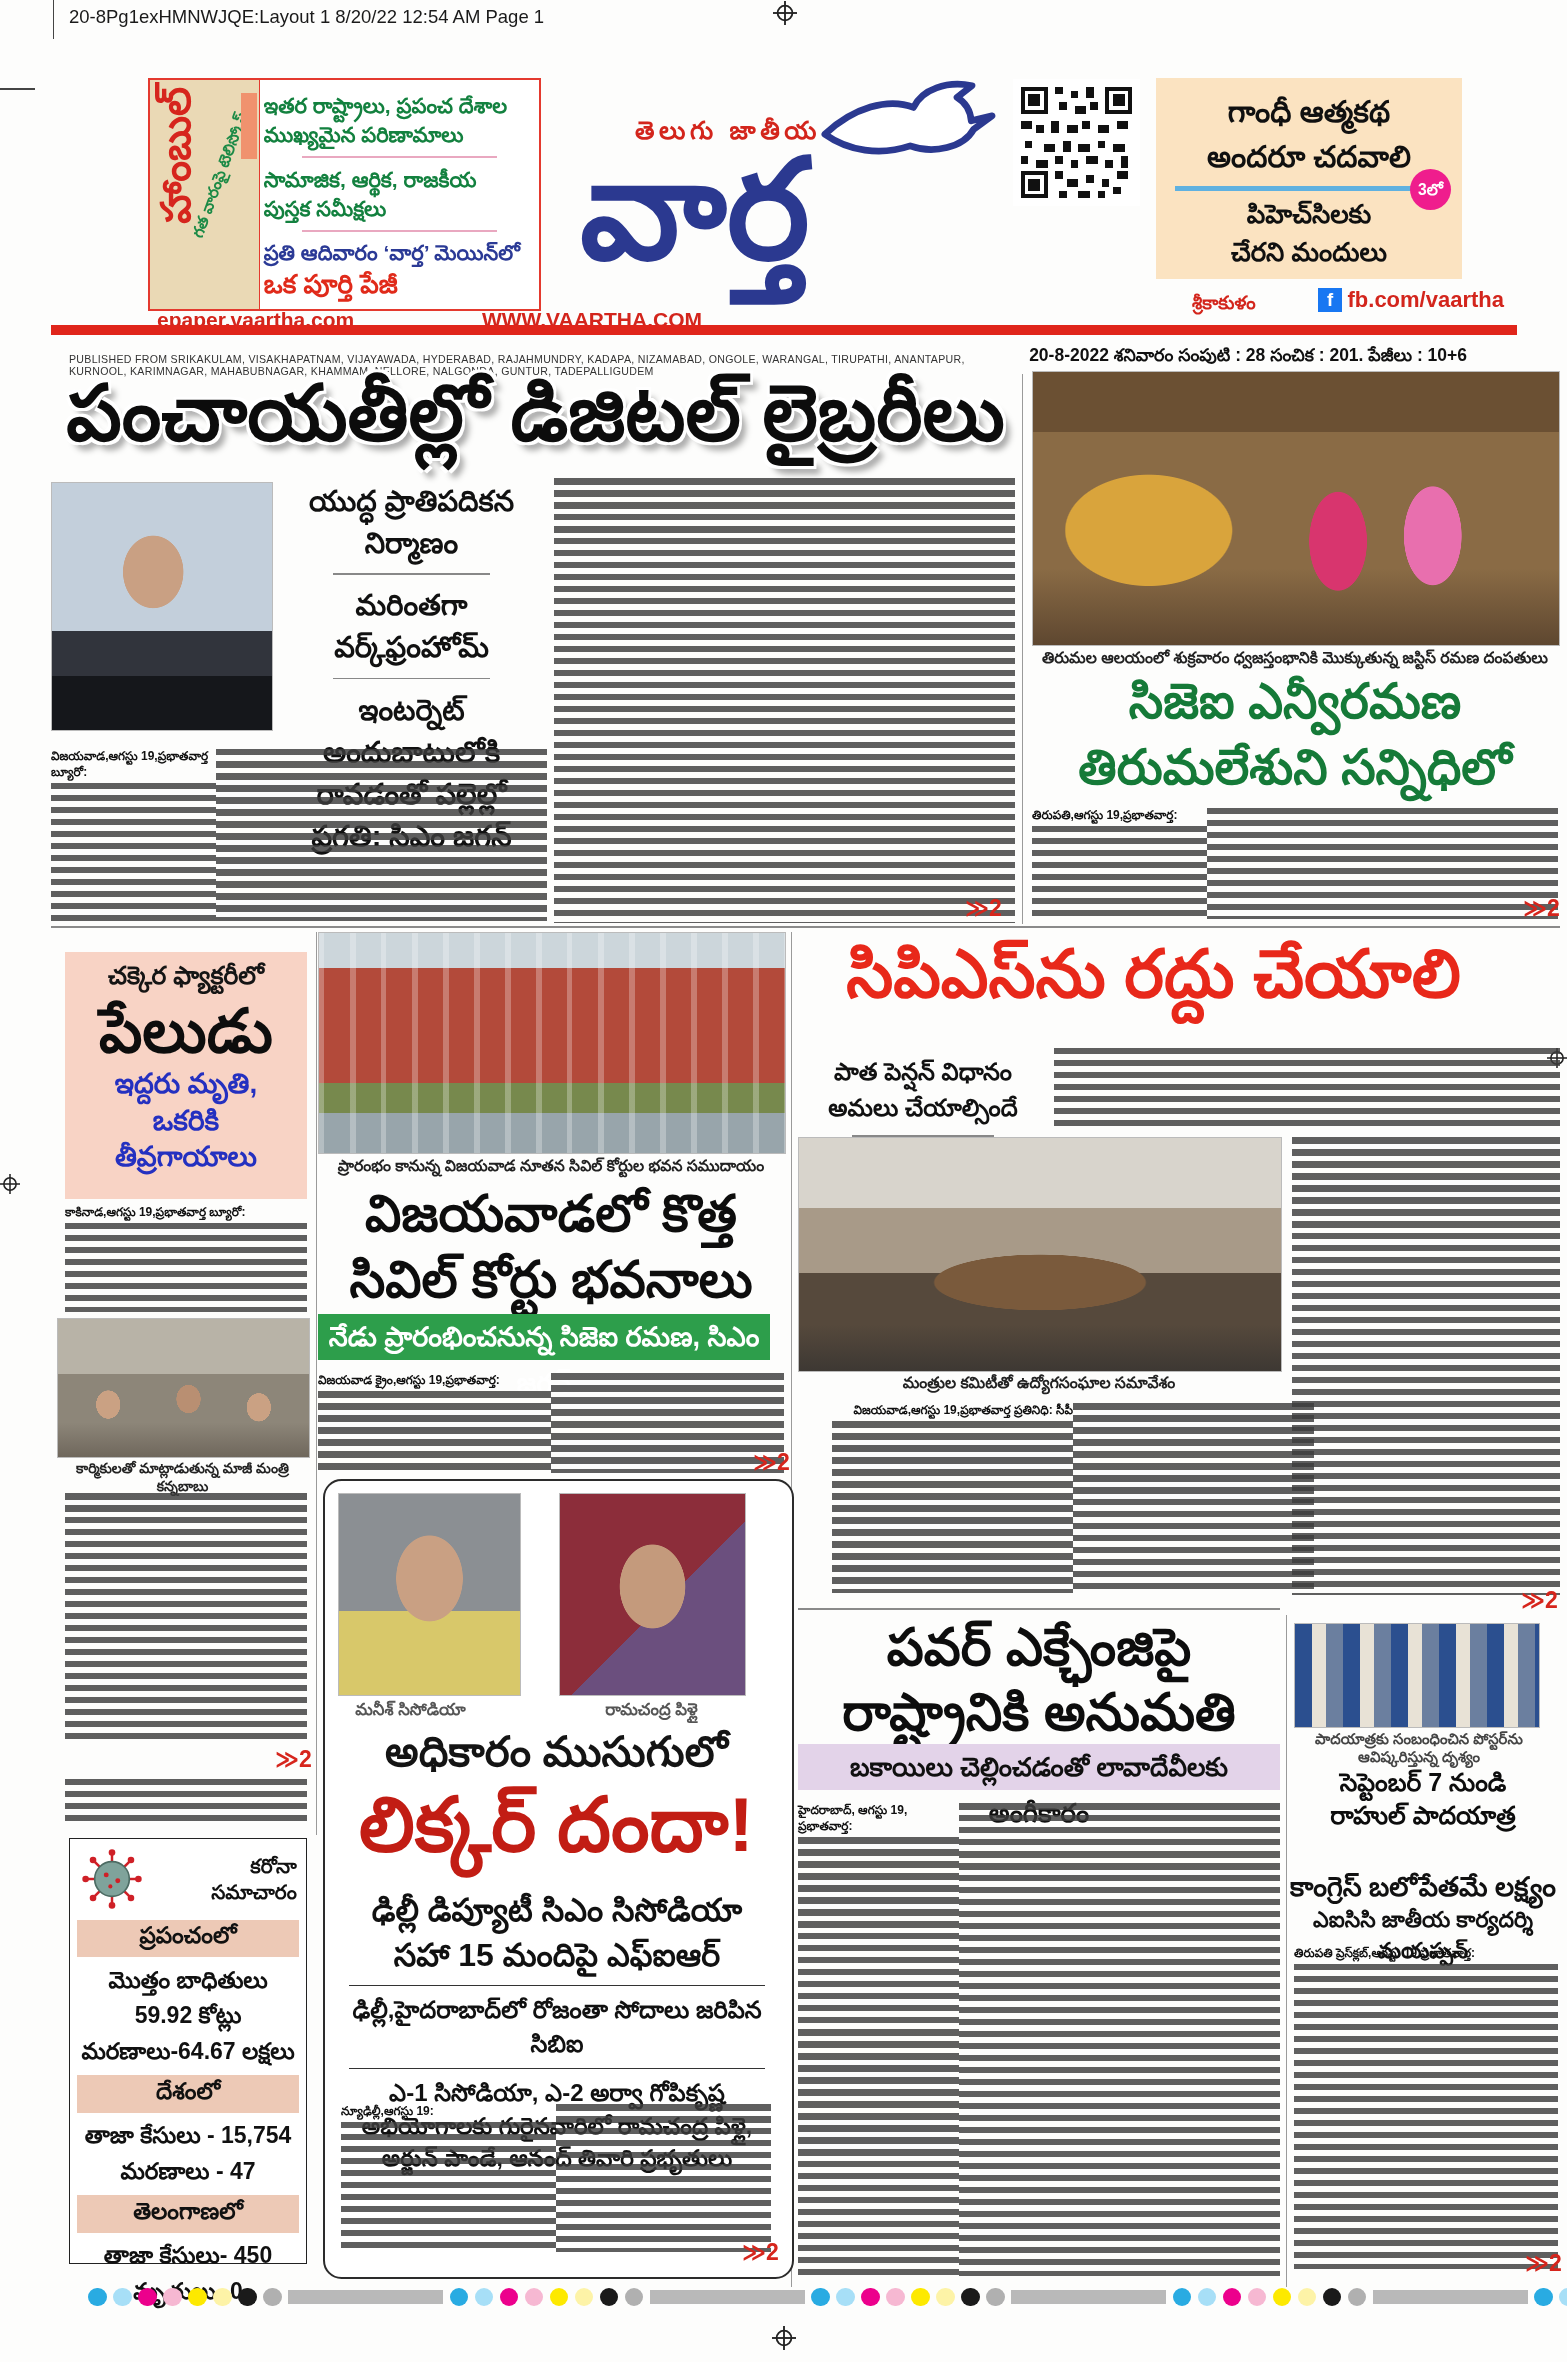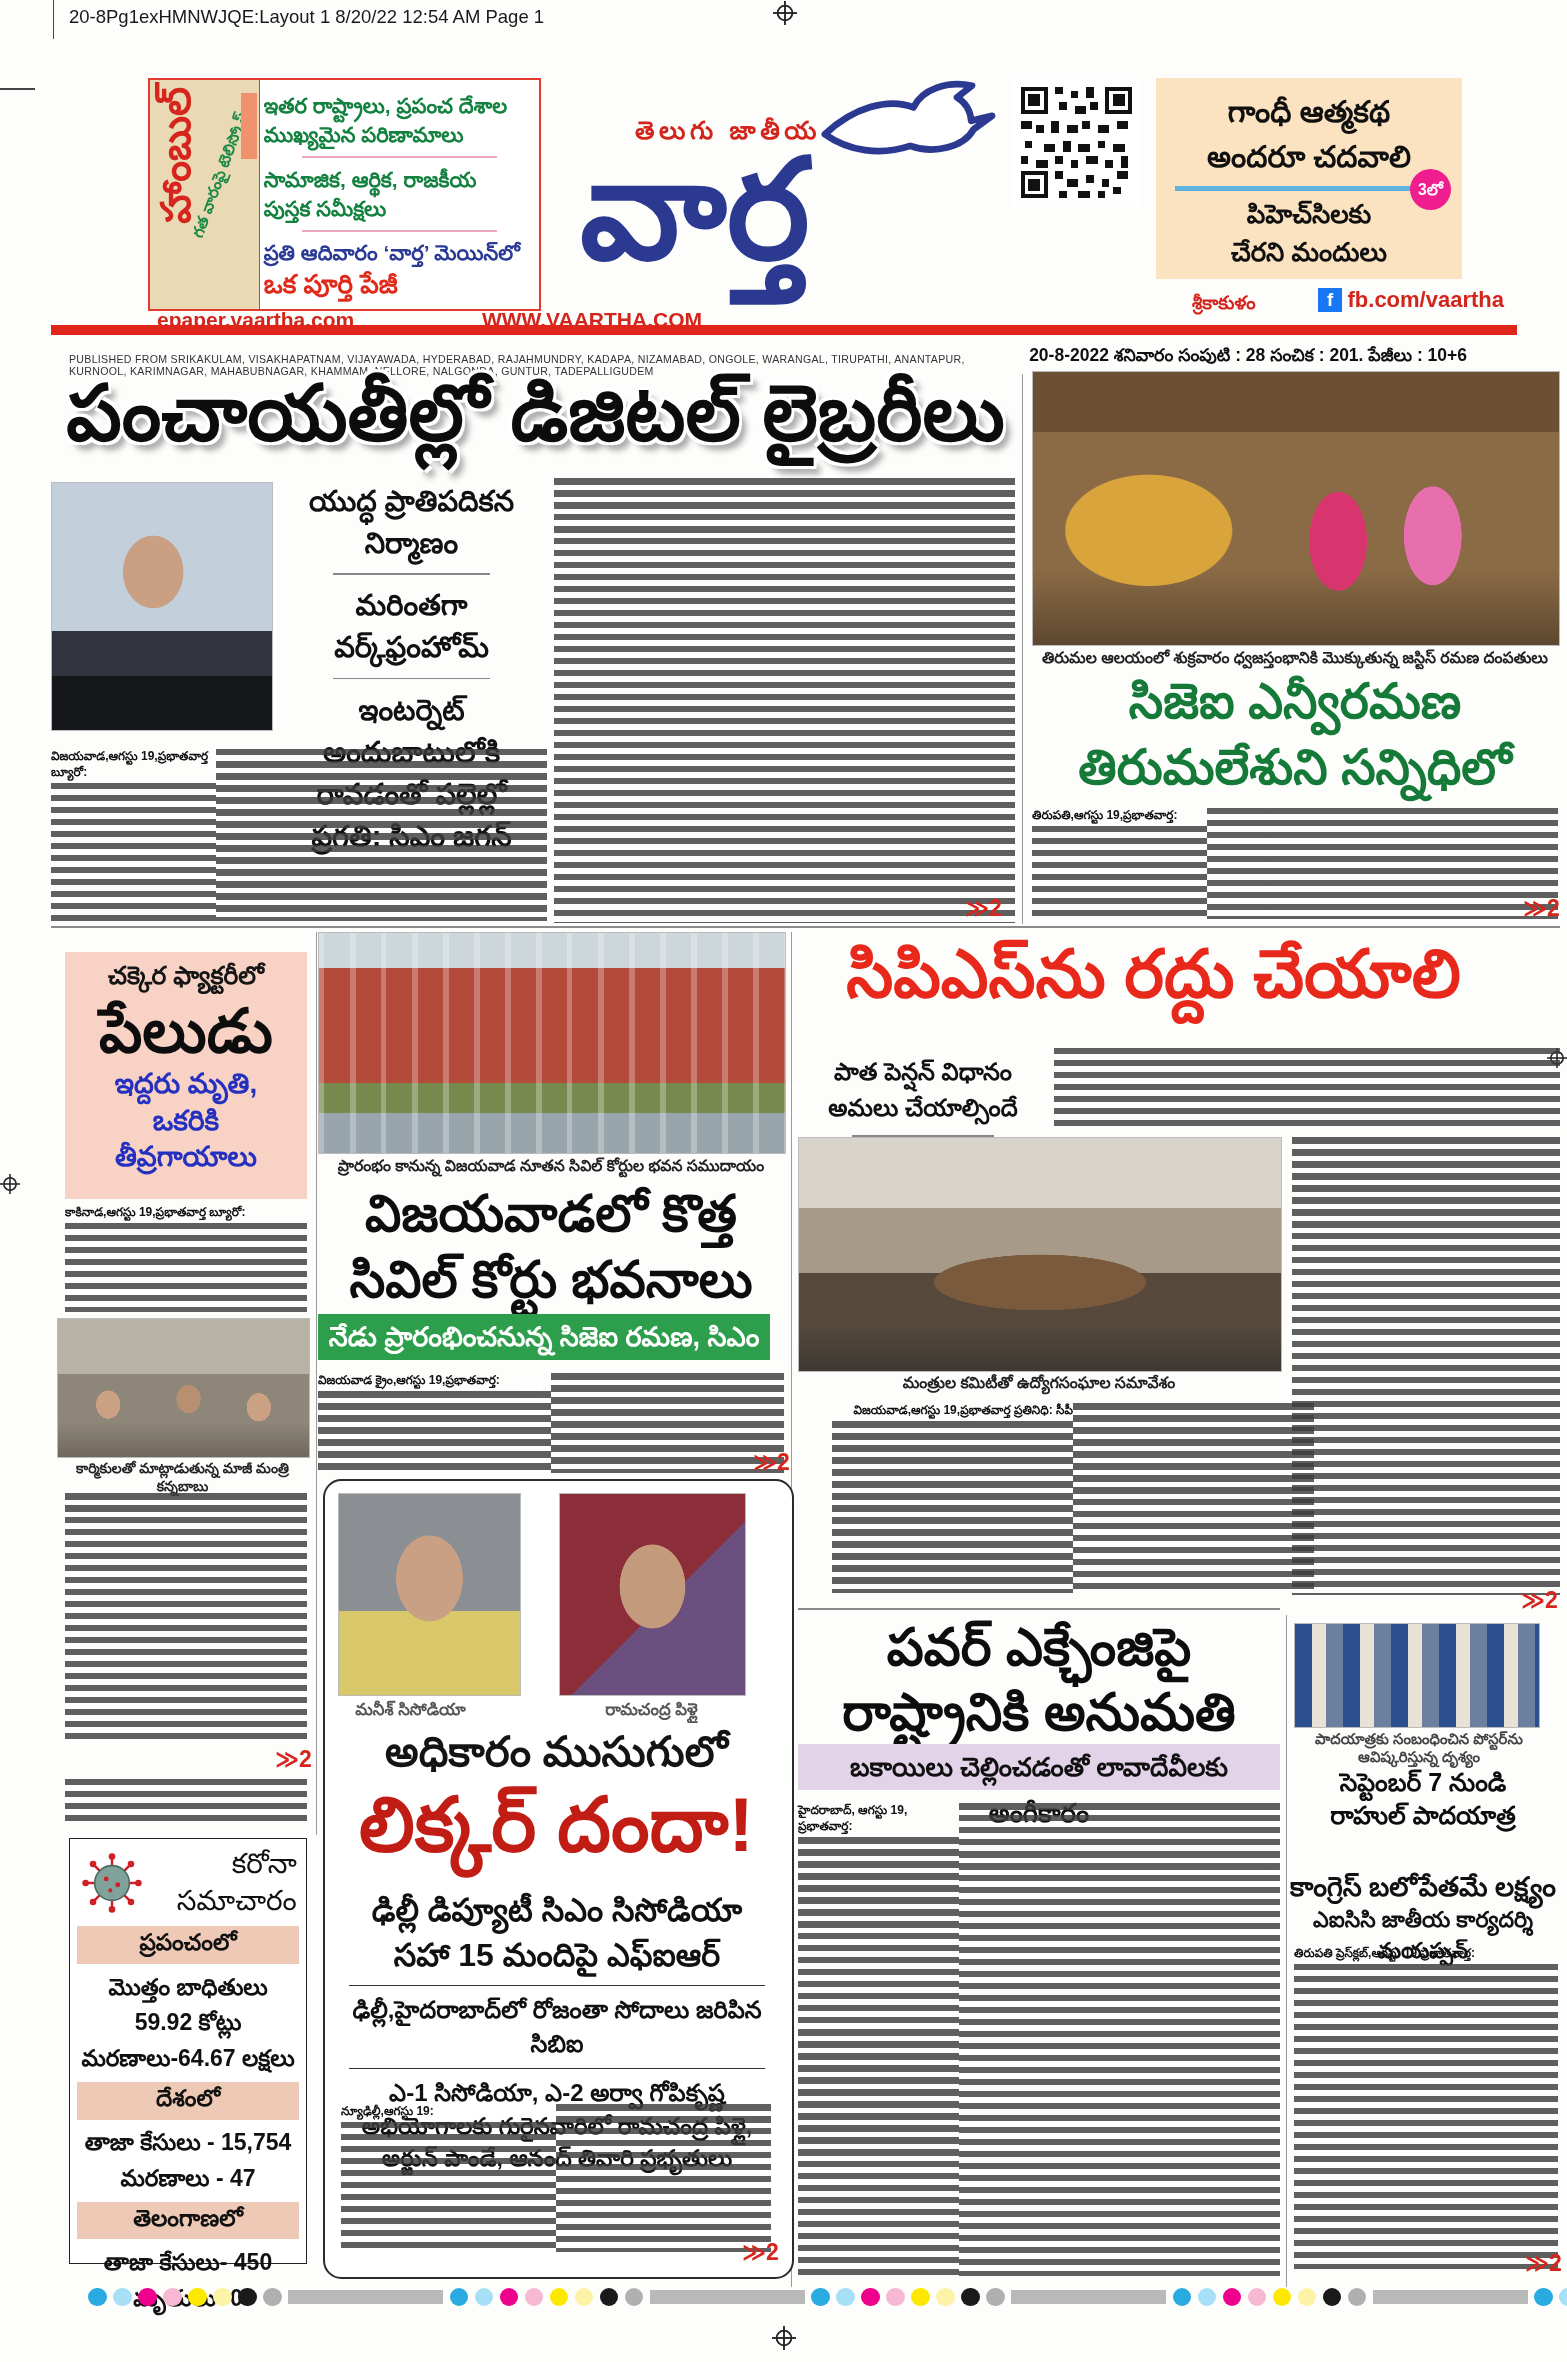--- a/index.html
+++ b/index.html
@@ -72,21 +72,21 @@
   .liq-s{position:absolute;left:340px;top:1888px;width:434px;text-align:center;}
   .liq-s1{font-size:32px;font-weight:800;line-height:1.4;}
   .liq-s2{font-size:24px;font-weight:800;line-height:1.4;}
   .liq-s3{font-size:23px;font-weight:700;line-height:1.4;}
   .rahead{position:absolute;left:1290px;top:1766px;width:266px;text-align:center;font-size:25px;font-weight:900;line-height:1.3;color:#0d0d0d;}
   .ra-s1{position:absolute;left:1290px;top:1872px;width:266px;text-align:center;font-size:27px;font-weight:800;}
   .ra-s2{position:absolute;left:1290px;top:1907px;width:266px;text-align:center;font-size:22px;font-weight:800;}
   
   .corona{position:absolute;left:69px;top:1838px;width:238px;height:426px;border:1.8px solid #222;background:#fff;box-sizing:border-box;}
   .cor-head{display:flex;align-items:center;justify-content:space-between;padding:7.4px 9.2px 1.8px;}
-  .cor-title{text-align:right;font-size:28px;font-weight:400;line-height:1.3;}
+  .cor-title{text-align:right;font-size:20px;font-weight:700;line-height:1.3;}
   .cor-sec{background:#edc9b6;text-align:center;font-size:23px;font-weight:800;margin:5.5px 7.4px;padding:2.8px 0;}
   .cor-line{text-align:center;font-size:23px;font-weight:800;line-height:1.55;}
   
   .ph-jagan{background:radial-gradient(65px 78px at 46% 36%,#c9a083 0 46%,transparent 47%),
       linear-gradient(180deg,#c3cfdb 0 60%,#31343c 60% 78%,#15171b 78% 100%);}
   .ph-temple{background:radial-gradient(138px 92px at 22% 58%,#d9a43c 0 60%,transparent 61%),
       radial-gradient(52px 89px at 58% 62%,#d8356e 0 55%,transparent 56%),
       radial-gradient(52px 89px at 76% 60%,#e86fae 0 55%,transparent 56%),
       linear-gradient(180deg,#6b5033 0 22%,#8a6b45 22% 72%,#5e4730 100%);}
   .ph-court{background:repeating-linear-gradient(90deg,rgba(255,255,255,.28) 0 5.5px,transparent 5.5px 31px),

